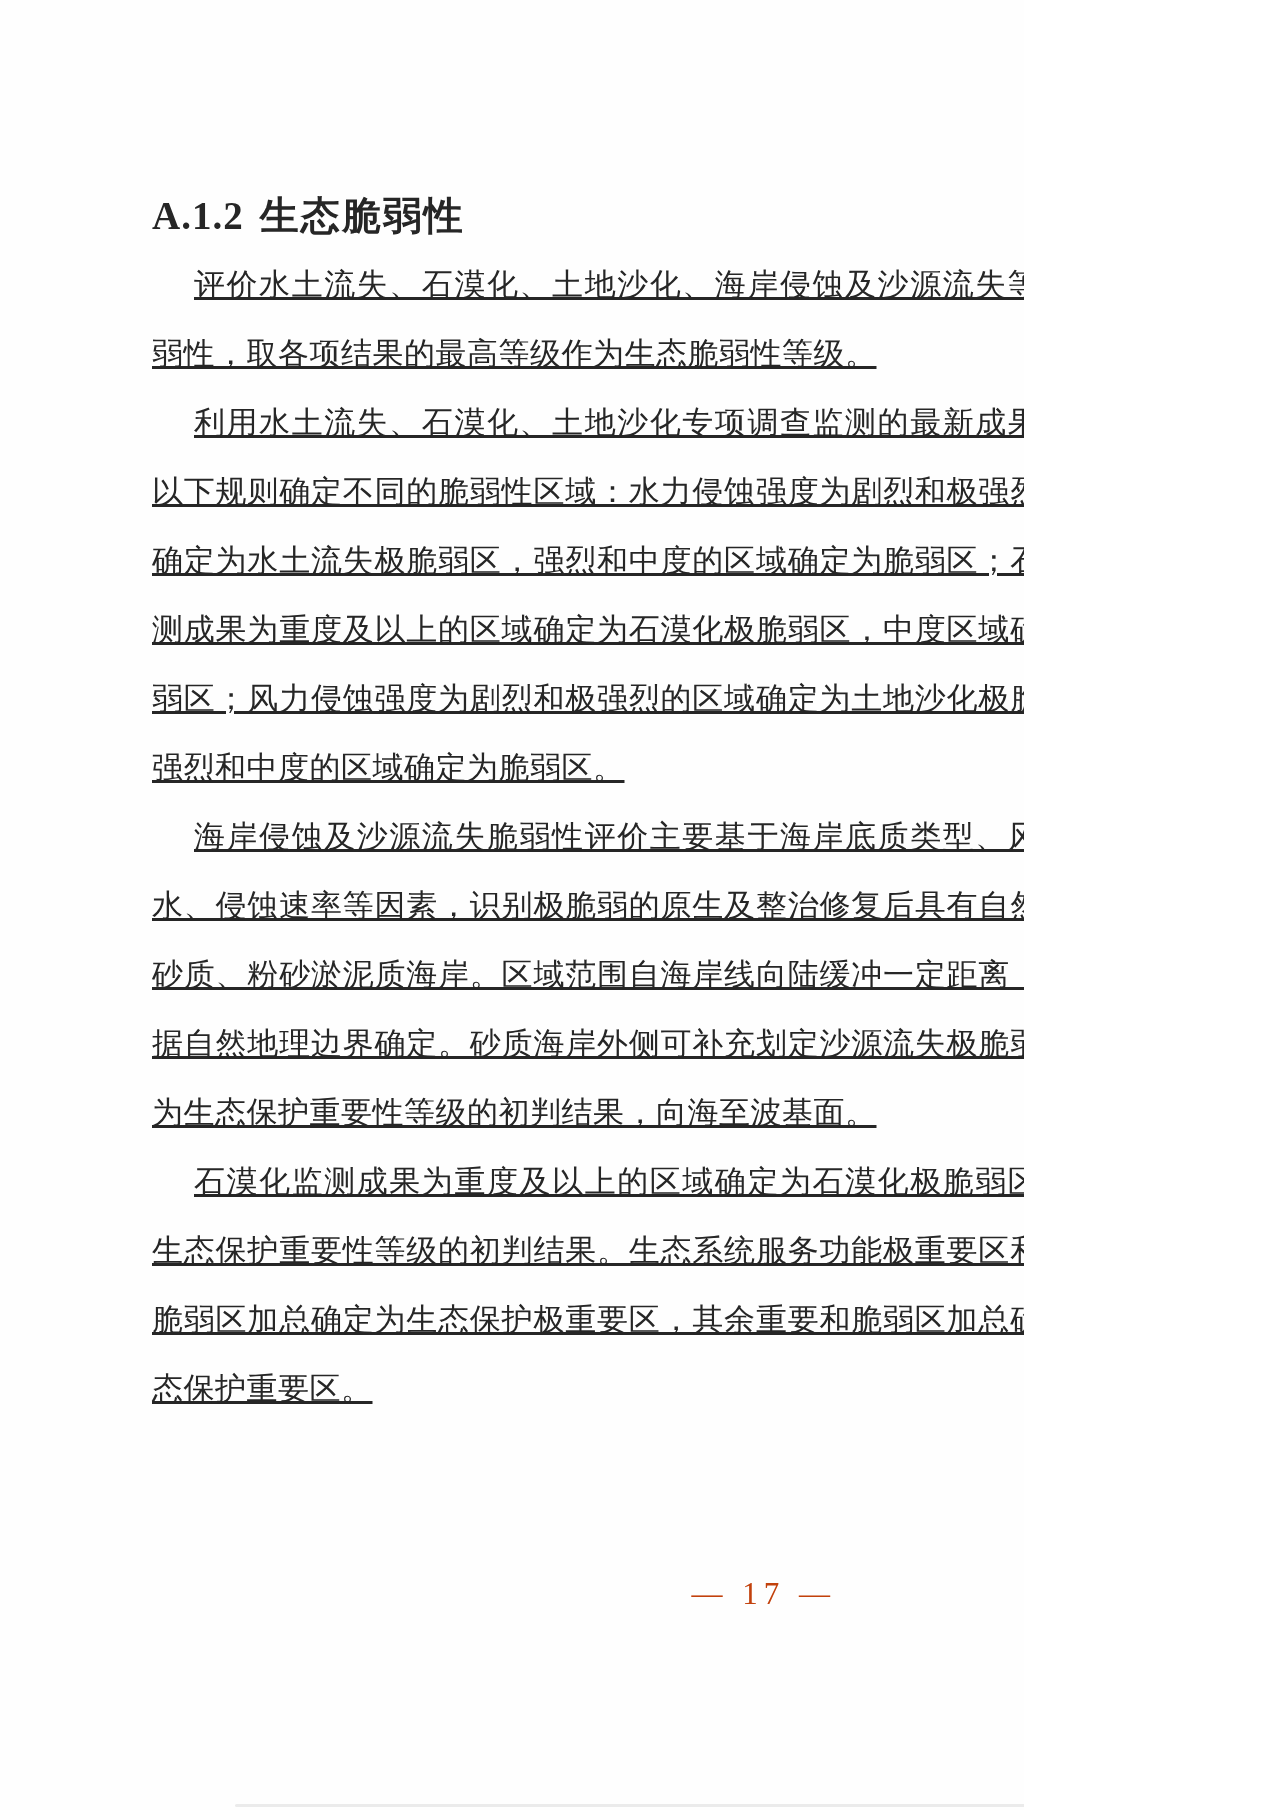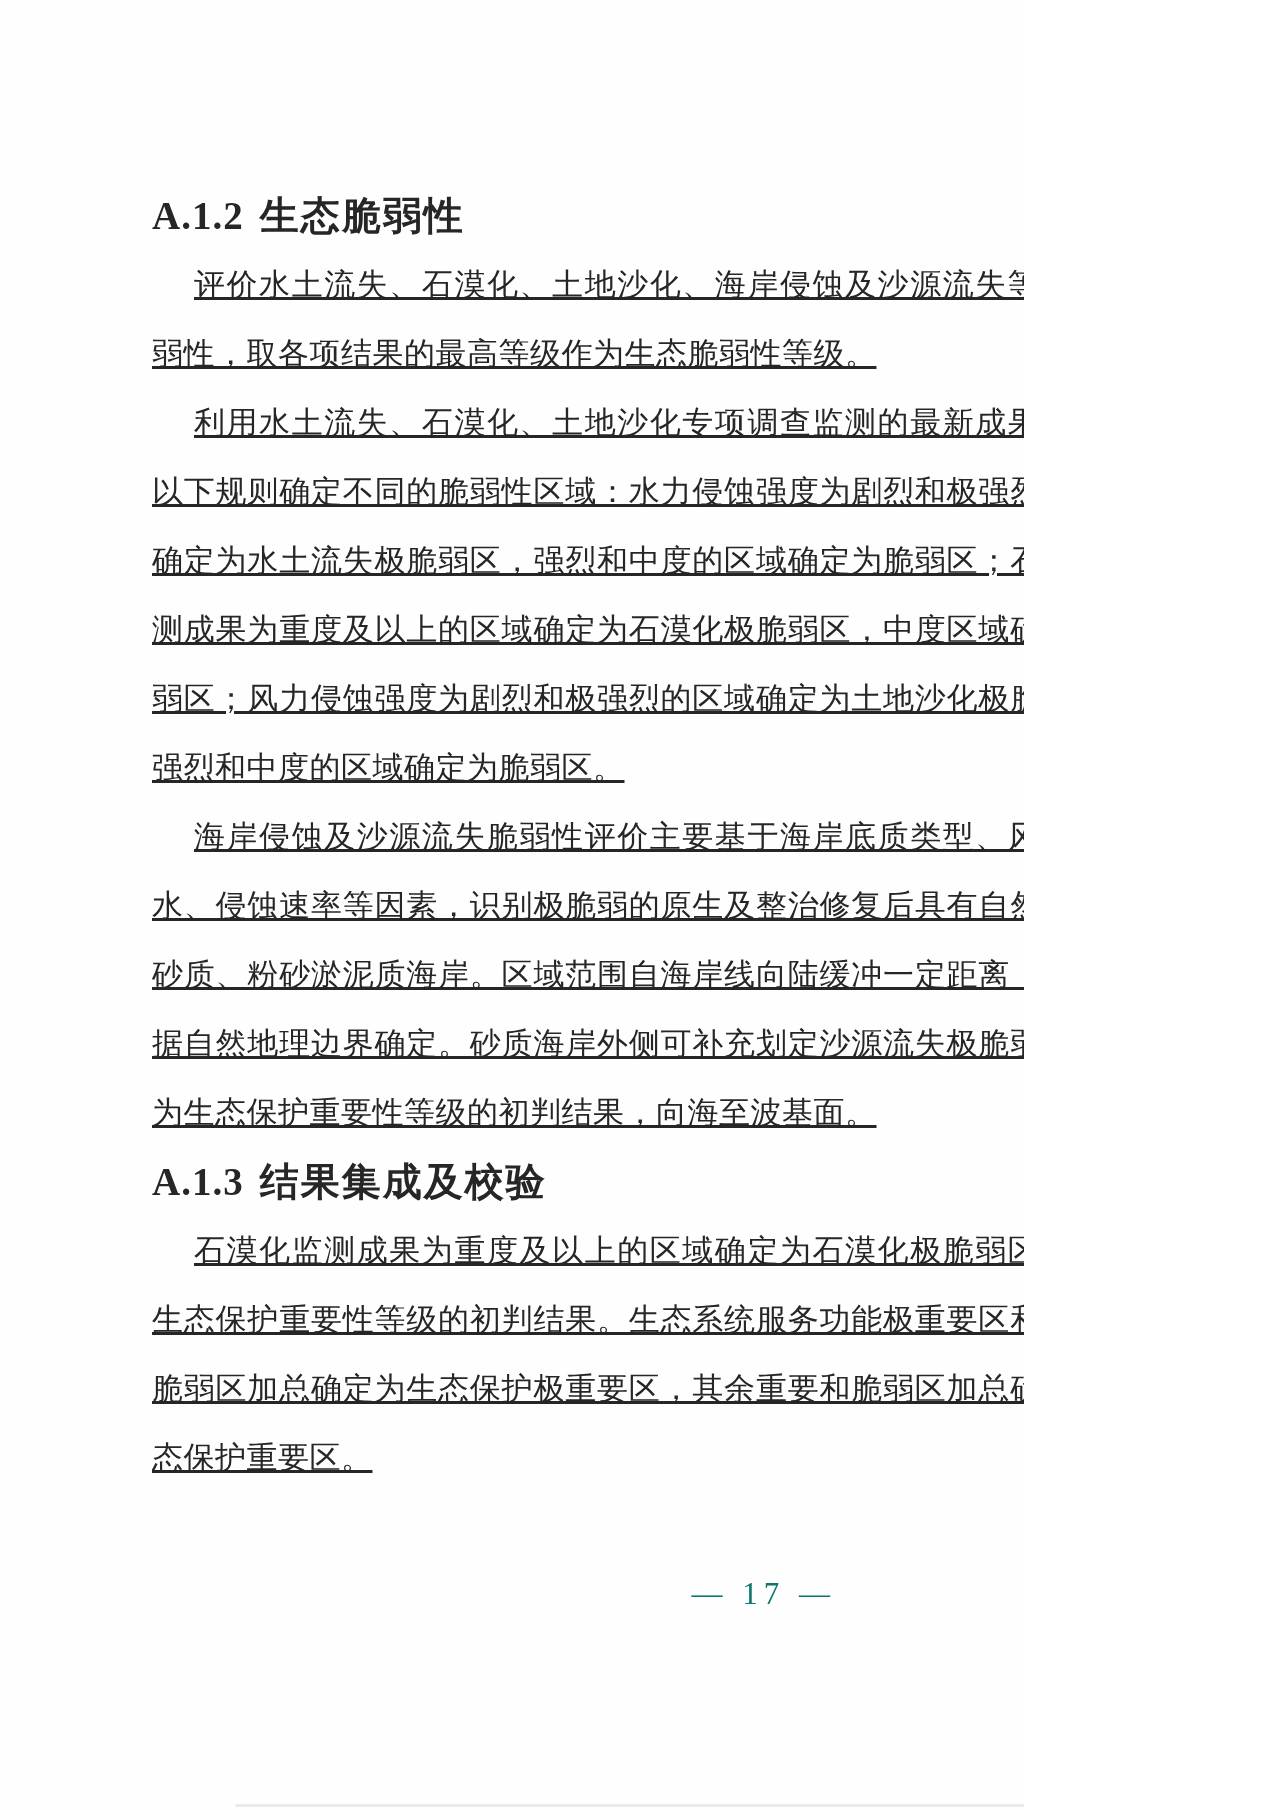--- a/index.html
+++ b/index.html
@@ -52,21 +52,21 @@
     overflow-wrap: anywhere;
     text-decoration: underline;
   }
   .page-number {
     position: absolute;
     top: 1574px;
     right: 188px;
     font-size: 31px;
     line-height: 40px;
     letter-spacing: 6px;
-    color: #0f766e;
+    color: #c2410c;
     white-space: nowrap;
   }
   .scan-artifact-line {
     position: absolute;
     left: 235px;
     bottom: 3px;
     width: 820px;
     height: 3px;
     background: #ebebeb;
     border-radius: 2px;
@@ -79,23 +79,20 @@
   <div class="content">
 
     <h2 class="section-heading">
       <span class="sec-num">A.1.2</span><span class="sec-title">生态脆弱性</span>
     </h2>
 
     <p class="body-para">评价水土流失、石漠化、土地沙化、海岸侵蚀及沙源流失等生态脆弱性，取各项结果的最高等级作为生态脆弱性等级。</p>
     <p class="body-para">利用水土流失、石漠化、土地沙化专项调查监测的最新成果，按照以下规则确定不同的脆弱性区域：水力侵蚀强度为剧烈和极强烈的区域确定为水土流失极脆弱区，强烈和中度的区域确定为脆弱区；石漠化监测成果为重度及以上的区域确定为石漠化极脆弱区，中度区域确定为脆弱区；风力侵蚀强度为剧烈和极强烈的区域确定为土地沙化极脆弱区，强烈和中度的区域确定为脆弱区。</p>
     <p class="body-para">海岸侵蚀及沙源流失脆弱性评价主要基于海岸底质类型、风暴潮增水、侵蚀速率等因素，识别极脆弱的原生及整治修复后具有自然形态的砂质、粉砂淤泥质海岸。区域范围自海岸线向陆缓冲一定距离，向海根据自然地理边界确定。砂质海岸外侧可补充划定沙源流失极脆弱区，作为生态保护重要性等级的初判结果，向海至波基面。</p>
 
-    <h2 class="section-heading">
-      <span class="sec-num">A.1.3</span><span class="sec-title">结果集成及校验</span>
-    </h2>
 
     <p class="body-para">石漠化监测成果为重度及以上的区域确定为石漠化极脆弱区，作为生态保护重要性等级的初判结果。生态系统服务功能极重要区和生态极脆弱区加总确定为生态保护极重要区，其余重要和脆弱区加总确定为生态保护重要区。</p>
 
   </div>
 
   <div class="page-number">— 17 —</div>
 
   <div class="scan-artifact-line"></div>
 </div>
 

